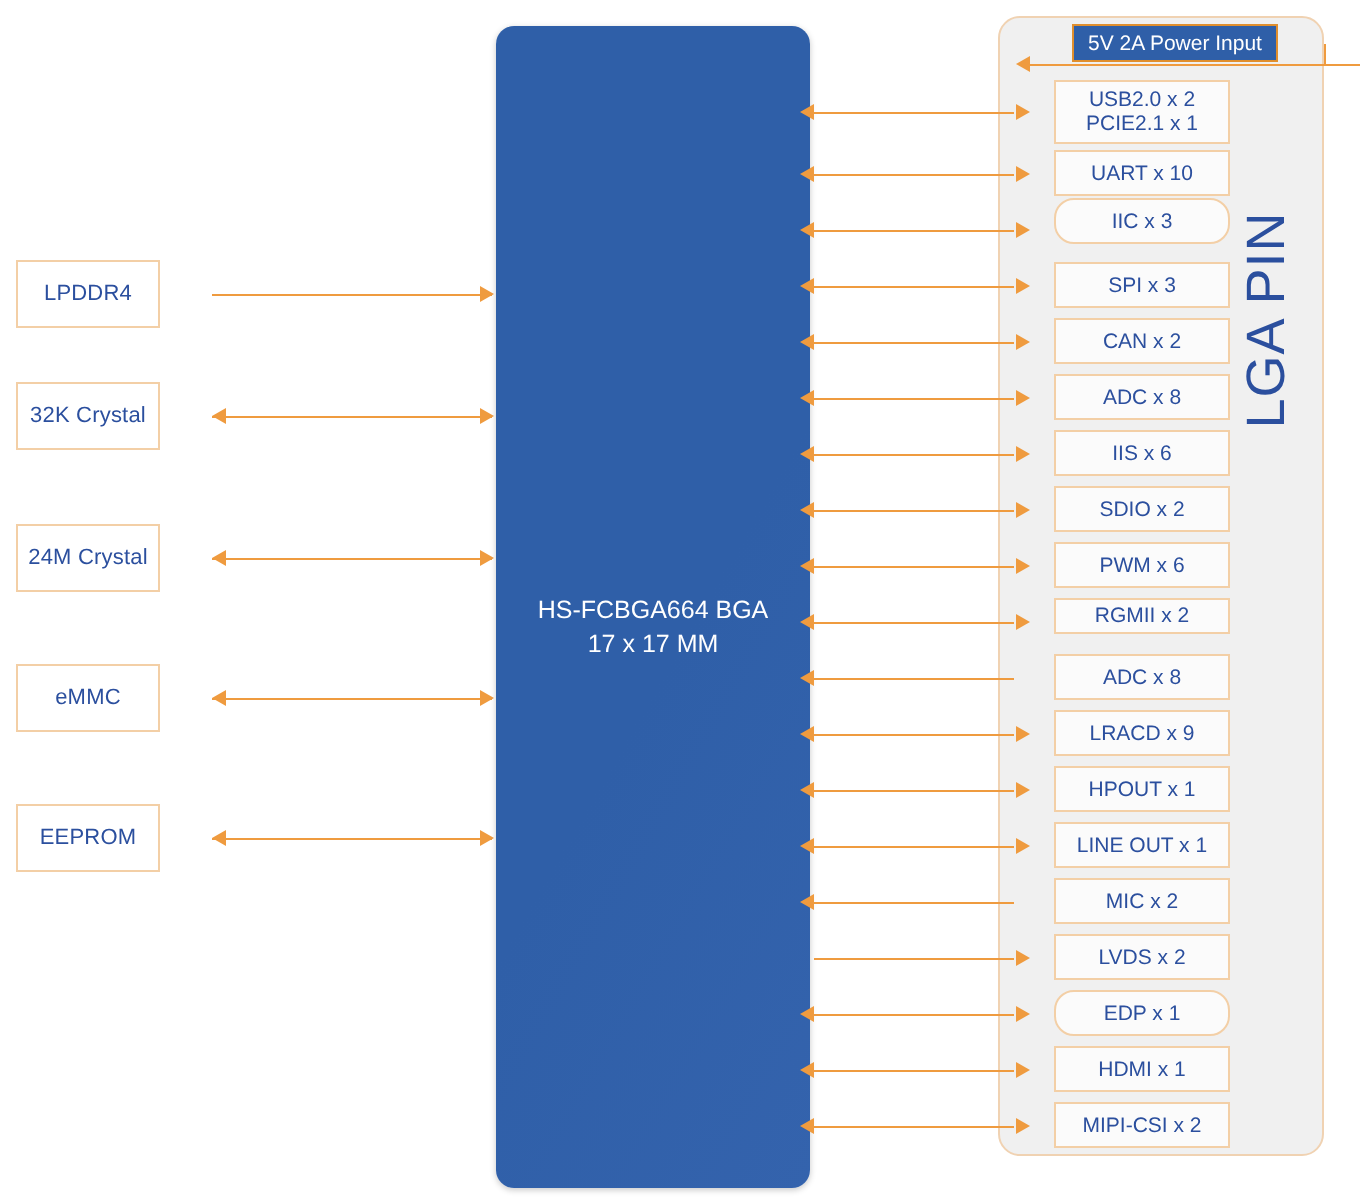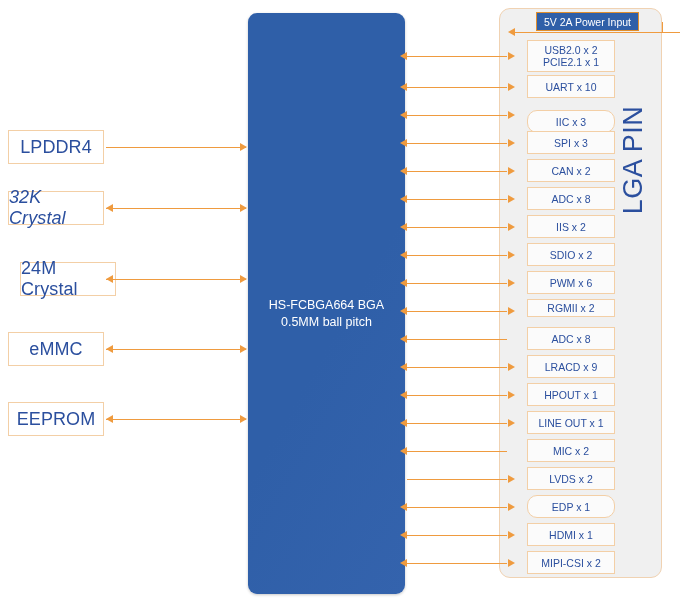--- a/index.html
+++ b/index.html
@@ -12,27 +12,27 @@
     height: 602px;
     position: relative;
     overflow: hidden;
     font-family: "Liberation Sans", sans-serif;
   }
 
   
   .left-box {
     position: absolute;
     left: 8px;
-    width: 96px;
+    width: 72px;
     height: 34px;
     box-sizing: border-box;
     border: 1px solid #f3cfa6;
     background: #ffffff;
     color: #2b4f9e;
-    font-size: 18px;
+    font-size: 11px;
     display: flex;
     align-items: center;
     justify-content: center;
     letter-spacing: .1px;
   }
 
   
   .l-arrow {
     position: absolute;
     height: 1px;
@@ -179,27 +179,27 @@
 </style>
 </head>
 <body>
 
 <div id="left-layer">
     <div class="left-box" style="top: 130px;">
       <span>LPDDR4</span>
     </div>
     <div class="l-arrow" style="left: 106px; width: 140px; top: 147px;"></div>
     <div class="ah ah-right" style="left: 240px; top: 143px;"></div>
-    <div class="left-box" style="top: 191px; font-style: italic;">
+    <div class="left-box" style="top: 191px;">
       <span>32K Crystal</span>
     </div>
     <div class="l-arrow" style="left: 106px; width: 140px; top: 208px;"></div>
     <div class="ah ah-right" style="left: 240px; top: 204px;"></div>
     <div class="ah ah-left" style="left: 106px; top: 204px;"></div>
-    <div class="left-box" style="top: 262px; margin-left: 12px;">
+    <div class="left-box" style="top: 262px;">
       <span>24M Crystal</span>
     </div>
     <div class="l-arrow" style="left: 106px; width: 140px; top: 279px;"></div>
     <div class="ah ah-right" style="left: 240px; top: 275px;"></div>
     <div class="ah ah-left" style="left: 106px; top: 275px;"></div>
     <div class="left-box" style="top: 332px;">
       <span>eMMC</span>
     </div>
     <div class="l-arrow" style="left: 106px; width: 140px; top: 349px;"></div>
     <div class="ah ah-right" style="left: 240px; top: 345px;"></div>
@@ -208,21 +208,21 @@
       <span>EEPROM</span>
     </div>
     <div class="l-arrow" style="left: 106px; width: 140px; top: 419px;"></div>
     <div class="ah ah-right" style="left: 240px; top: 415px;"></div>
     <div class="ah ah-left" style="left: 106px; top: 415px;"></div>
   </div>
 
 <div id="chip">
   <div id="chip-pkg">
     <div>HS-FCBGA664 BGA</div>
-    <div>0.5MM ball pitch</div>
+    <div>17 x 17 MM</div>
   </div>
 </div>
 
 <div id="lga-container"></div>
 <div id="lga-label">LGA PIN</div>
 
 <div id="power-line"></div>
 <div id="power-line-v"></div>
 <div id="power-ah" class="ah ah-left"></div>
 <div id="power-box">
@@ -236,21 +236,21 @@
     </div>
     <div class="c-line" style="top: 56px;"></div>
     <div class="ah ah-right" style="left: 508px; top: 52px;"></div>
     <div class="ah ah-left" style="left: 400px; top: 52px;"></div>
     <div class="p-box" style="top: 75px; height: 23px;">
       <span>UART x 10</span>
     </div>
     <div class="c-line" style="top: 87px;"></div>
     <div class="ah ah-right" style="left: 508px; top: 83px;"></div>
     <div class="ah ah-left" style="left: 400px; top: 83px;"></div>
-    <div class="p-box" style="top: 110px; height: 23px; border-radius: 10px;">
+    <div class="p-box" style="top: 99px; height: 23px; border-radius: 10px;">
       <span>IIC x 3</span>
     </div>
     <div class="c-line" style="top: 115px;"></div>
     <div class="ah ah-right" style="left: 508px; top: 111px;"></div>
     <div class="ah ah-left" style="left: 400px; top: 111px;"></div>
     <div class="p-box" style="top: 131px; height: 23px;">
       <span>SPI x 3</span>
     </div>
     <div class="c-line" style="top: 143px;"></div>
     <div class="ah ah-right" style="left: 508px; top: 139px;"></div>
@@ -261,21 +261,21 @@
     <div class="c-line" style="top: 171px;"></div>
     <div class="ah ah-right" style="left: 508px; top: 167px;"></div>
     <div class="ah ah-left" style="left: 400px; top: 167px;"></div>
     <div class="p-box" style="top: 187px; height: 23px;">
       <span>ADC x 8</span>
     </div>
     <div class="c-line" style="top: 199px;"></div>
     <div class="ah ah-right" style="left: 508px; top: 195px;"></div>
     <div class="ah ah-left" style="left: 400px; top: 195px;"></div>
     <div class="p-box" style="top: 215px; height: 23px;">
-      <span>IIS x 2</span>
+      <span>IIS x 6</span>
     </div>
     <div class="c-line" style="top: 227px;"></div>
     <div class="ah ah-right" style="left: 508px; top: 223px;"></div>
     <div class="ah ah-left" style="left: 400px; top: 223px;"></div>
     <div class="p-box" style="top: 243px; height: 23px;">
       <span>SDIO x 2</span>
     </div>
     <div class="c-line" style="top: 255px;"></div>
     <div class="ah ah-right" style="left: 508px; top: 251px;"></div>
     <div class="ah ah-left" style="left: 400px; top: 251px;"></div>

